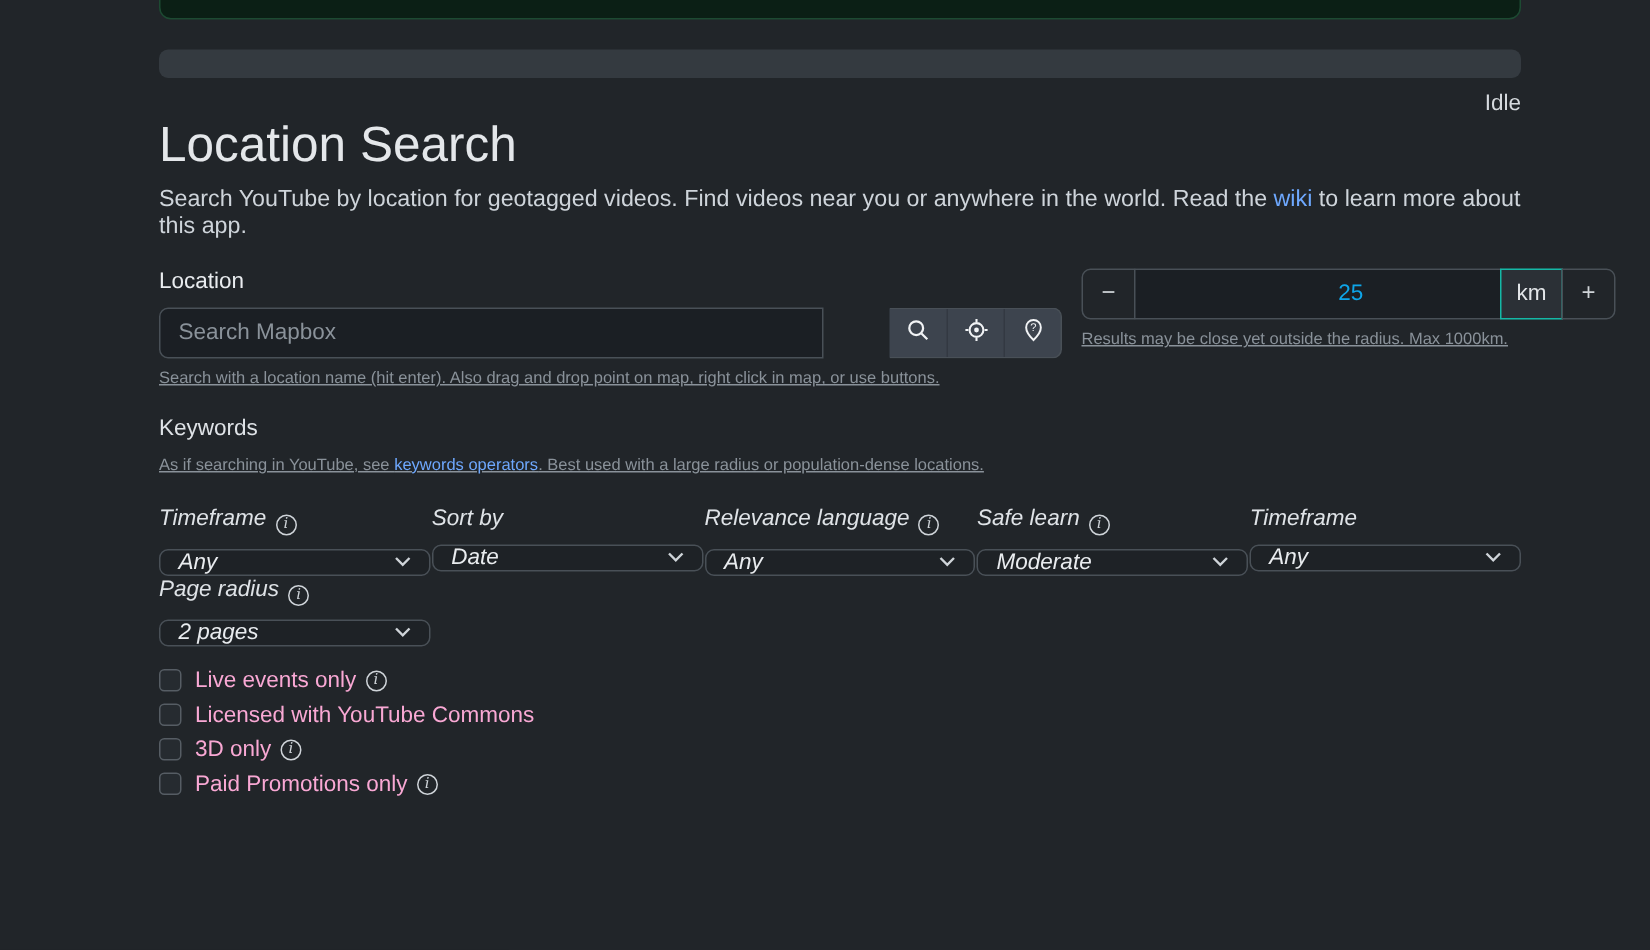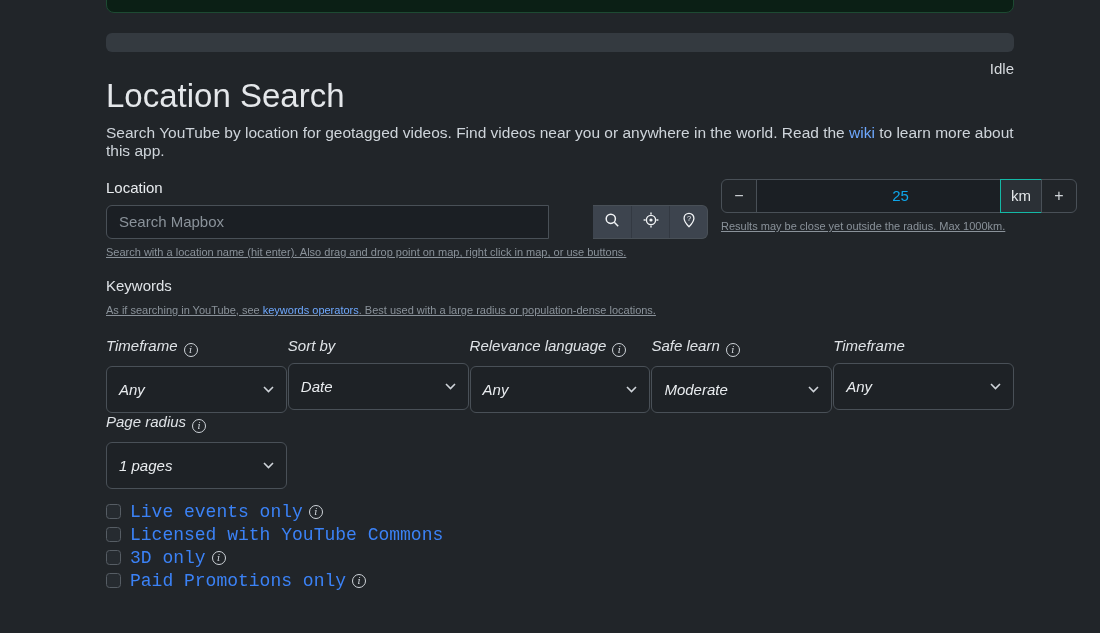--- a/index.html
+++ b/index.html
@@ -72,21 +72,21 @@
 
   .keywords-block { margin-top: 16px; }
   .shuffle-btn {
     width: 37px; background: #535b65; border: 1px solid #495057; border-left: none;
     border-radius: 0 6px 6px 0; display: flex; align-items: center; justify-content: center;
     cursor: pointer; color: #f1f3f5;
   }
 
   .filters-row { margin-top: 18px; display: grid; grid-template-columns: repeat(5, 1fr); column-gap: 1px; font-style: italic; }
   .select-box {
-    height: 47px; background: #1e2226; border: 1px solid #495057; border-radius: 6px;
+    height: 18px; background: #1e2226; border: 1px solid #495057; border-radius: 6px;
     display: flex; align-items: center; padding: 0 12px; cursor: pointer;
     font-size: 15px; color: #e9ecef;
   }
   .select-box .select-value { flex: 1; }
   .chevron-down { display: flex; align-items: center; color: #cfd4d9; }
 
   .info-icon {
     display: inline-flex; align-items: center; justify-content: center;
     width: 14px; height: 14px; border: 1px solid #cfd4d9; border-radius: 50%;
     font-size: 10px; color: #cfd4d9; margin-left: 6px; vertical-align: -2px;
@@ -94,21 +94,21 @@
   }
   .info-icon::after { content: "i"; }
 
   .checks { margin-top: 15px; }
   .check-row { display: flex; align-items: center; height: 16px; margin-bottom: 7px; }
   .checkbox {
     appearance: none; -webkit-appearance: none;
     width: 15px; height: 15px; background: #262b30; border: 1px solid #565d64;
     border-radius: 3.5px; margin-right: 9px; cursor: pointer;
   }
-  .check-label { font-size: 18px; color: #3b82f6; font-family: Liberation Mono, monospace; }
+  .check-label { font-size: 15px; color: #f9a8d4; }
 </style>
 </head>
 <body>
 
 <div class="container">
 
   <div class="log-box"></div>
 
   <div class="progress-track"></div>
   <div class="status-text">Idle</div>
@@ -224,21 +224,21 @@
         <span class="chevron-down">
             <svg width="11" height="7" viewBox="0 0 11 7" fill="none" stroke="currentColor" stroke-width="1.6">
               <polyline points="1,1 5.5,5.5 10,1"></polyline>
             </svg>
           </span>
       </div>
     </div>
     <div>
       <div class="field-label"><span>Page radius</span><span class="info-icon"></span></div>
       <div class="select-box">
-        <span class="select-value">1 pages</span>
+        <span class="select-value">2 pages</span>
         <span class="chevron-down">
             <svg width="11" height="7" viewBox="0 0 11 7" fill="none" stroke="currentColor" stroke-width="1.6">
               <polyline points="1,1 5.5,5.5 10,1"></polyline>
             </svg>
           </span>
       </div>
     </div>
   </div>
 
   <div class="checks">

